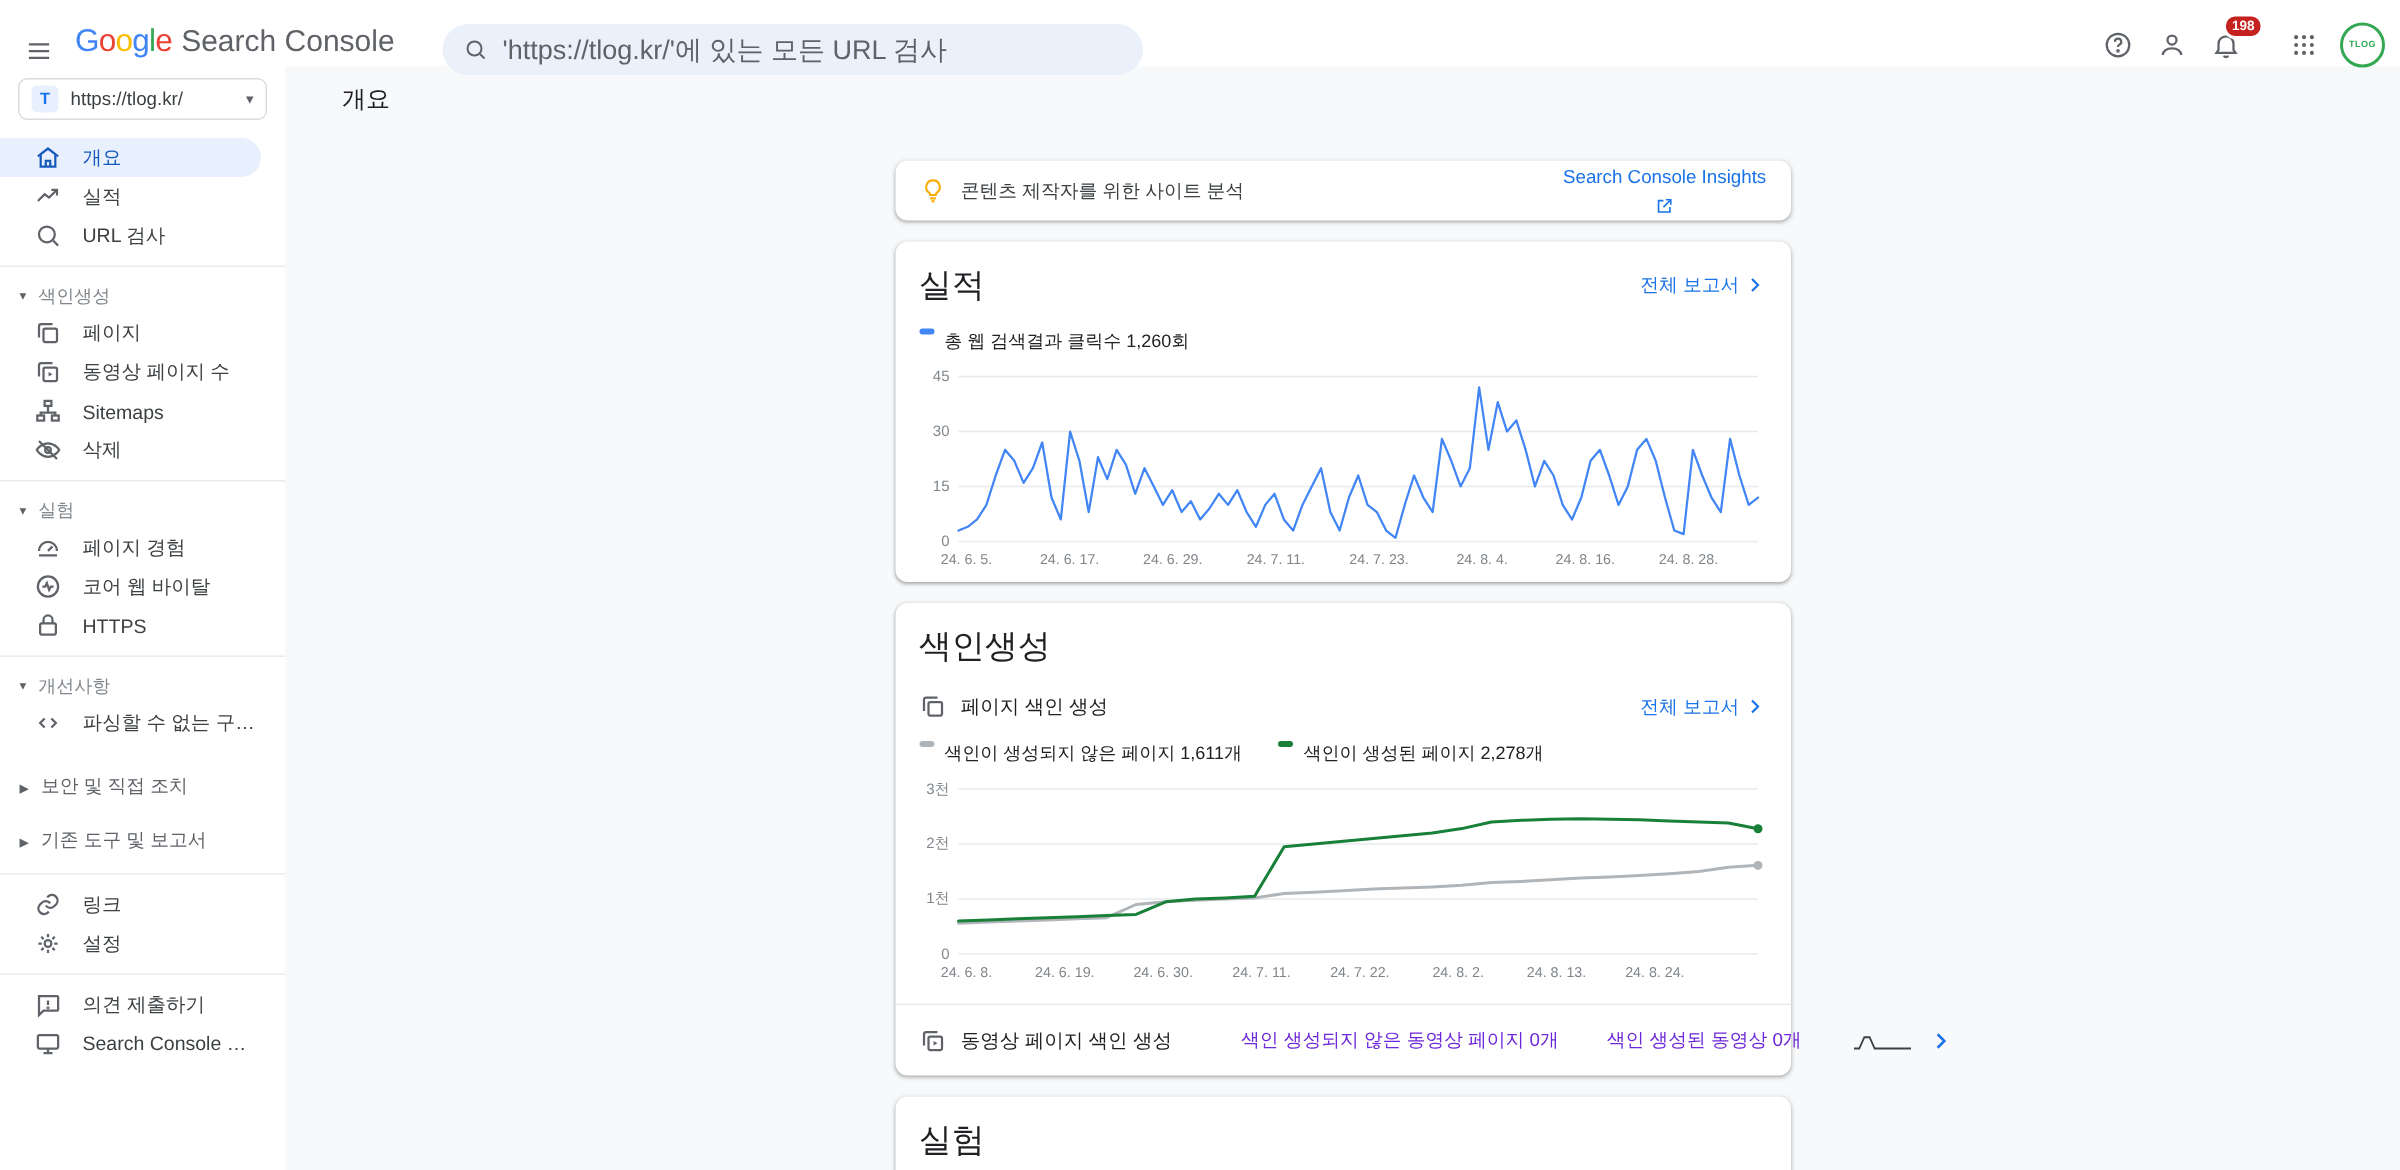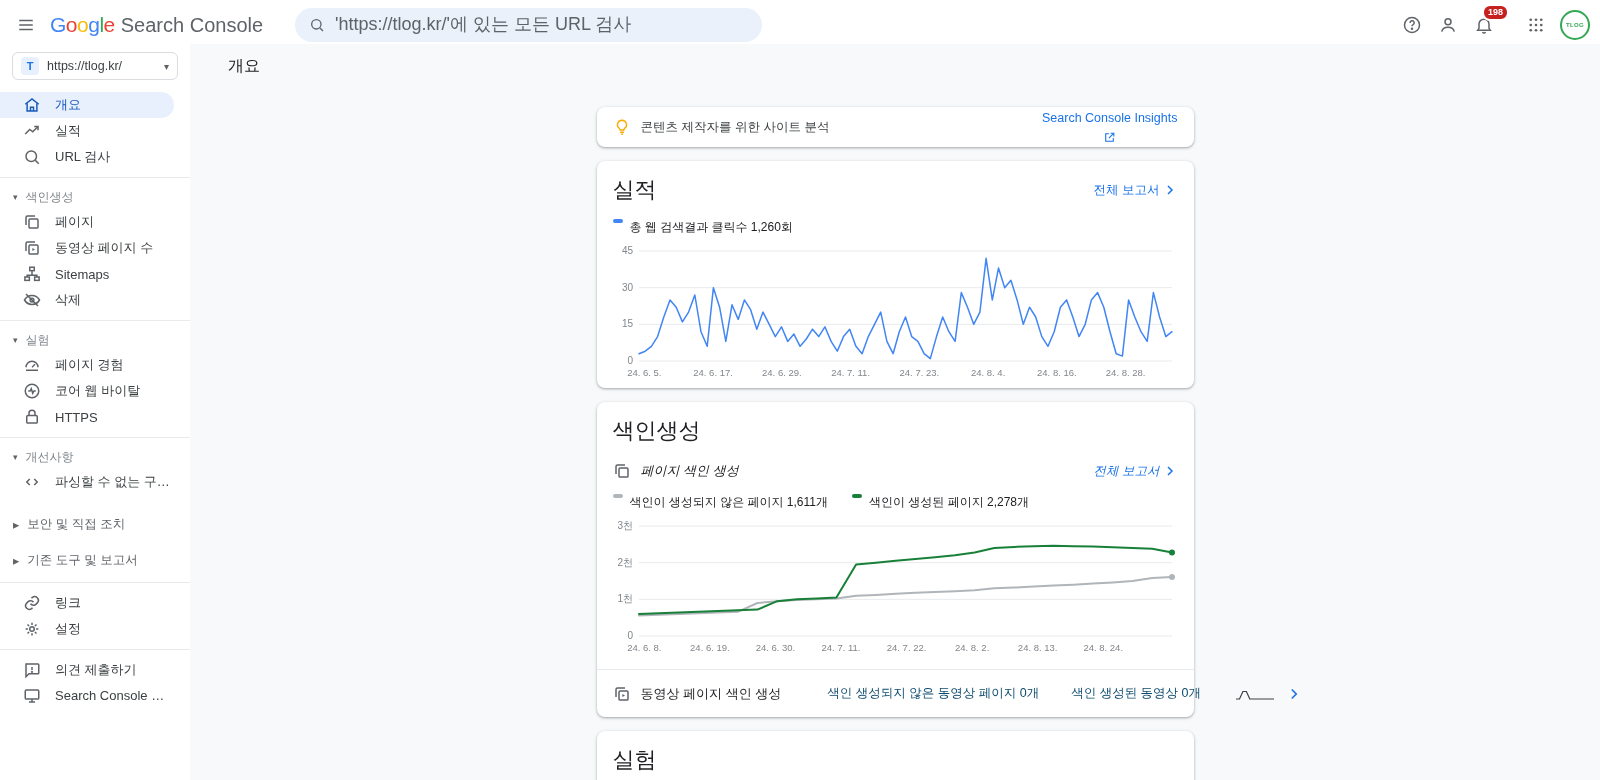--- a/index.html
+++ b/index.html
@@ -1,20 +1,20 @@
 <!DOCTYPE html>
 <html><head>
 <meta charset="utf-8">
 <style>
   * { box-sizing: border-box; margin: 0; padding: 0; }
   html,body { width:1600px; height:780px; overflow:hidden; background:#fff;
     font-family:"Liberation Sans","DejaVu Sans",sans-serif; color:#202124; }
 
   
-  .topbar { height:44px; display:flex; align-items:center; background:#fff; padding:5px 10px 0 8px; position:relative; z-index:5;}
+  .topbar { height:44px; display:flex; background:#fff; padding:16px 10px 0 8px; position:relative; z-index:5;}
   .icon-btn { width:36px; height:36px; border:none; background:transparent; border-radius:50%; display:flex; align-items:center; justify-content:center; cursor:pointer; color:#5f6368;}
   .logo { display:flex; align-items:baseline; gap:6px; margin-left:6px; white-space:nowrap;}
   .logo-google { font-size:21px; font-weight:500; letter-spacing:-.5px;}
   .logo-product { font-size:20px; color:#5f6368; font-weight:400;}
   .searchbar { margin-left:32px; width:467px; height:34px; background:#eaf1fb; border-radius:17px; display:flex; align-items:center; padding:0 14px; gap:10px;}
   .searchbar input { flex:1; border:none; background:transparent; outline:none; font-size:18px; color:#3c4043; font-family:inherit;}
   .searchbar input::placeholder { color:#5f6368; opacity:1;}
   .topbar-right { margin-left:auto; display:flex; align-items:center; gap:0;}
   .bell-wrap { position:relative;}
   .badge { position:absolute; top:-3px; left:16px; background:#c5221f; color:#fff; font-size:9px; line-height:1; padding:2px 4px; border-radius:8px; border:2px solid #fff; font-weight:700;}
@@ -57,26 +57,26 @@
   .legend-row { display:flex; align-items:center; gap:24px; margin-top:14px;}
   .legend-item { display:flex; align-items:flex-start; gap:7px; font-size:12px; color:#202124;}
   .legend-bar { width:10px; height:4px; border-radius:2px; flex:none;}
   .bar-blue { background:#4285f4;}
   .bar-gray { background:#b0b5ba;}
   .bar-green { background:#188038;}
   .chart-box { margin-top:10px; height:134px; width:565px;}
 
   .indexing-card { margin-top:14px; padding:14px 0 0 0;}
   .pad16 { padding-left:16px; padding-right:16px;}
-  .subsection-row { display:flex; justify-content:space-between; margin-top:16px;font-style:italic;}
+  .subsection-row { display:flex; justify-content:space-between; margin-top:16px;}
   .subsection-left { display:flex; align-items:center; gap:10px; font-size:13px; color:#202124;}
   .subsection-left .mi-icon { color:#5f6368; width:18px; height:18px;}
   .video-row { border-top:1px solid #e8eaed; margin-top:14px; height:48px; display:flex; align-items:center; padding:0 14px 0 16px; gap:10px;}
   .video-label { font-size:13px; color:#202124; margin-right:36px; white-space:nowrap;}
-  .video-count { font-size:12.5px; color:#0c4a6e; white-space:nowrap;}
+  .video-count { font-size:12.5px; color:#6d28d9; white-space:nowrap;}
   .video-count + .video-count { margin-left:22px;}
   .spark { width:40px; height:16px; margin-left:24px; flex:none;}
   .video-chevron { margin-left:auto; color:#1a73e8; display:flex;}
 
   .exp-card { margin-top:14px; padding:14px 16px 60px 16px;}
 
   svg.ic { display:block;}
 </style>
 </head>
 <body>

